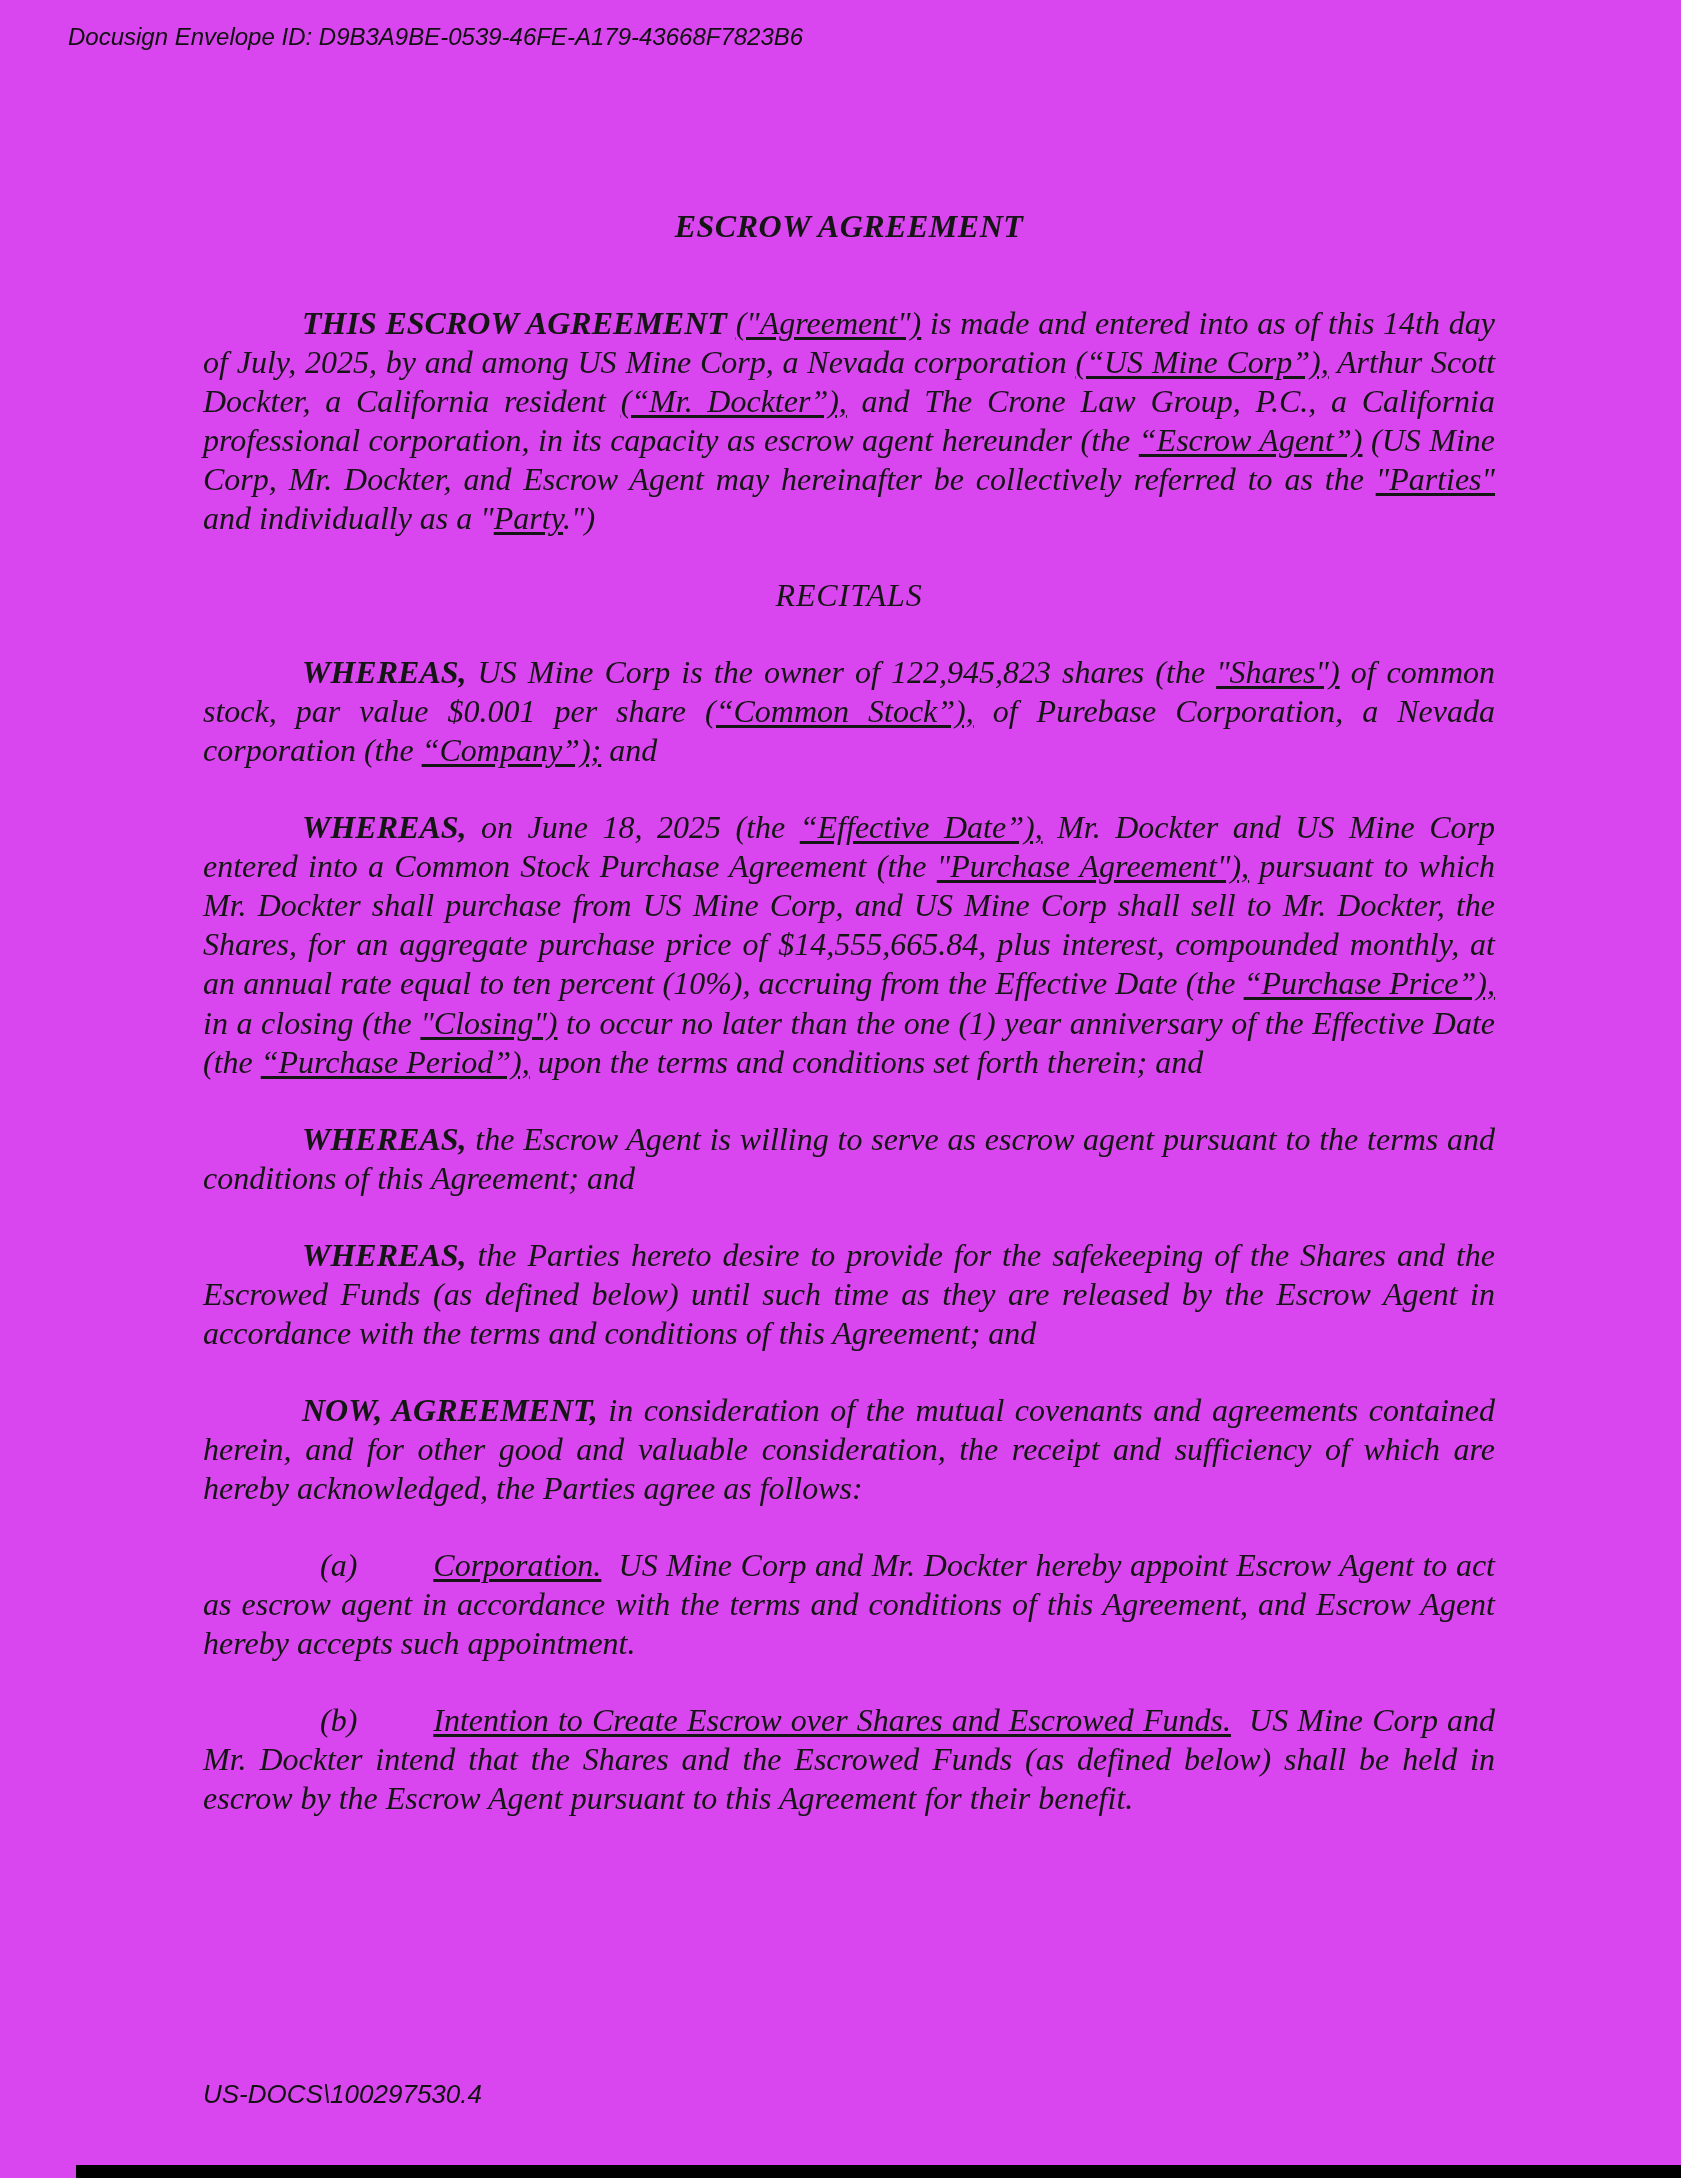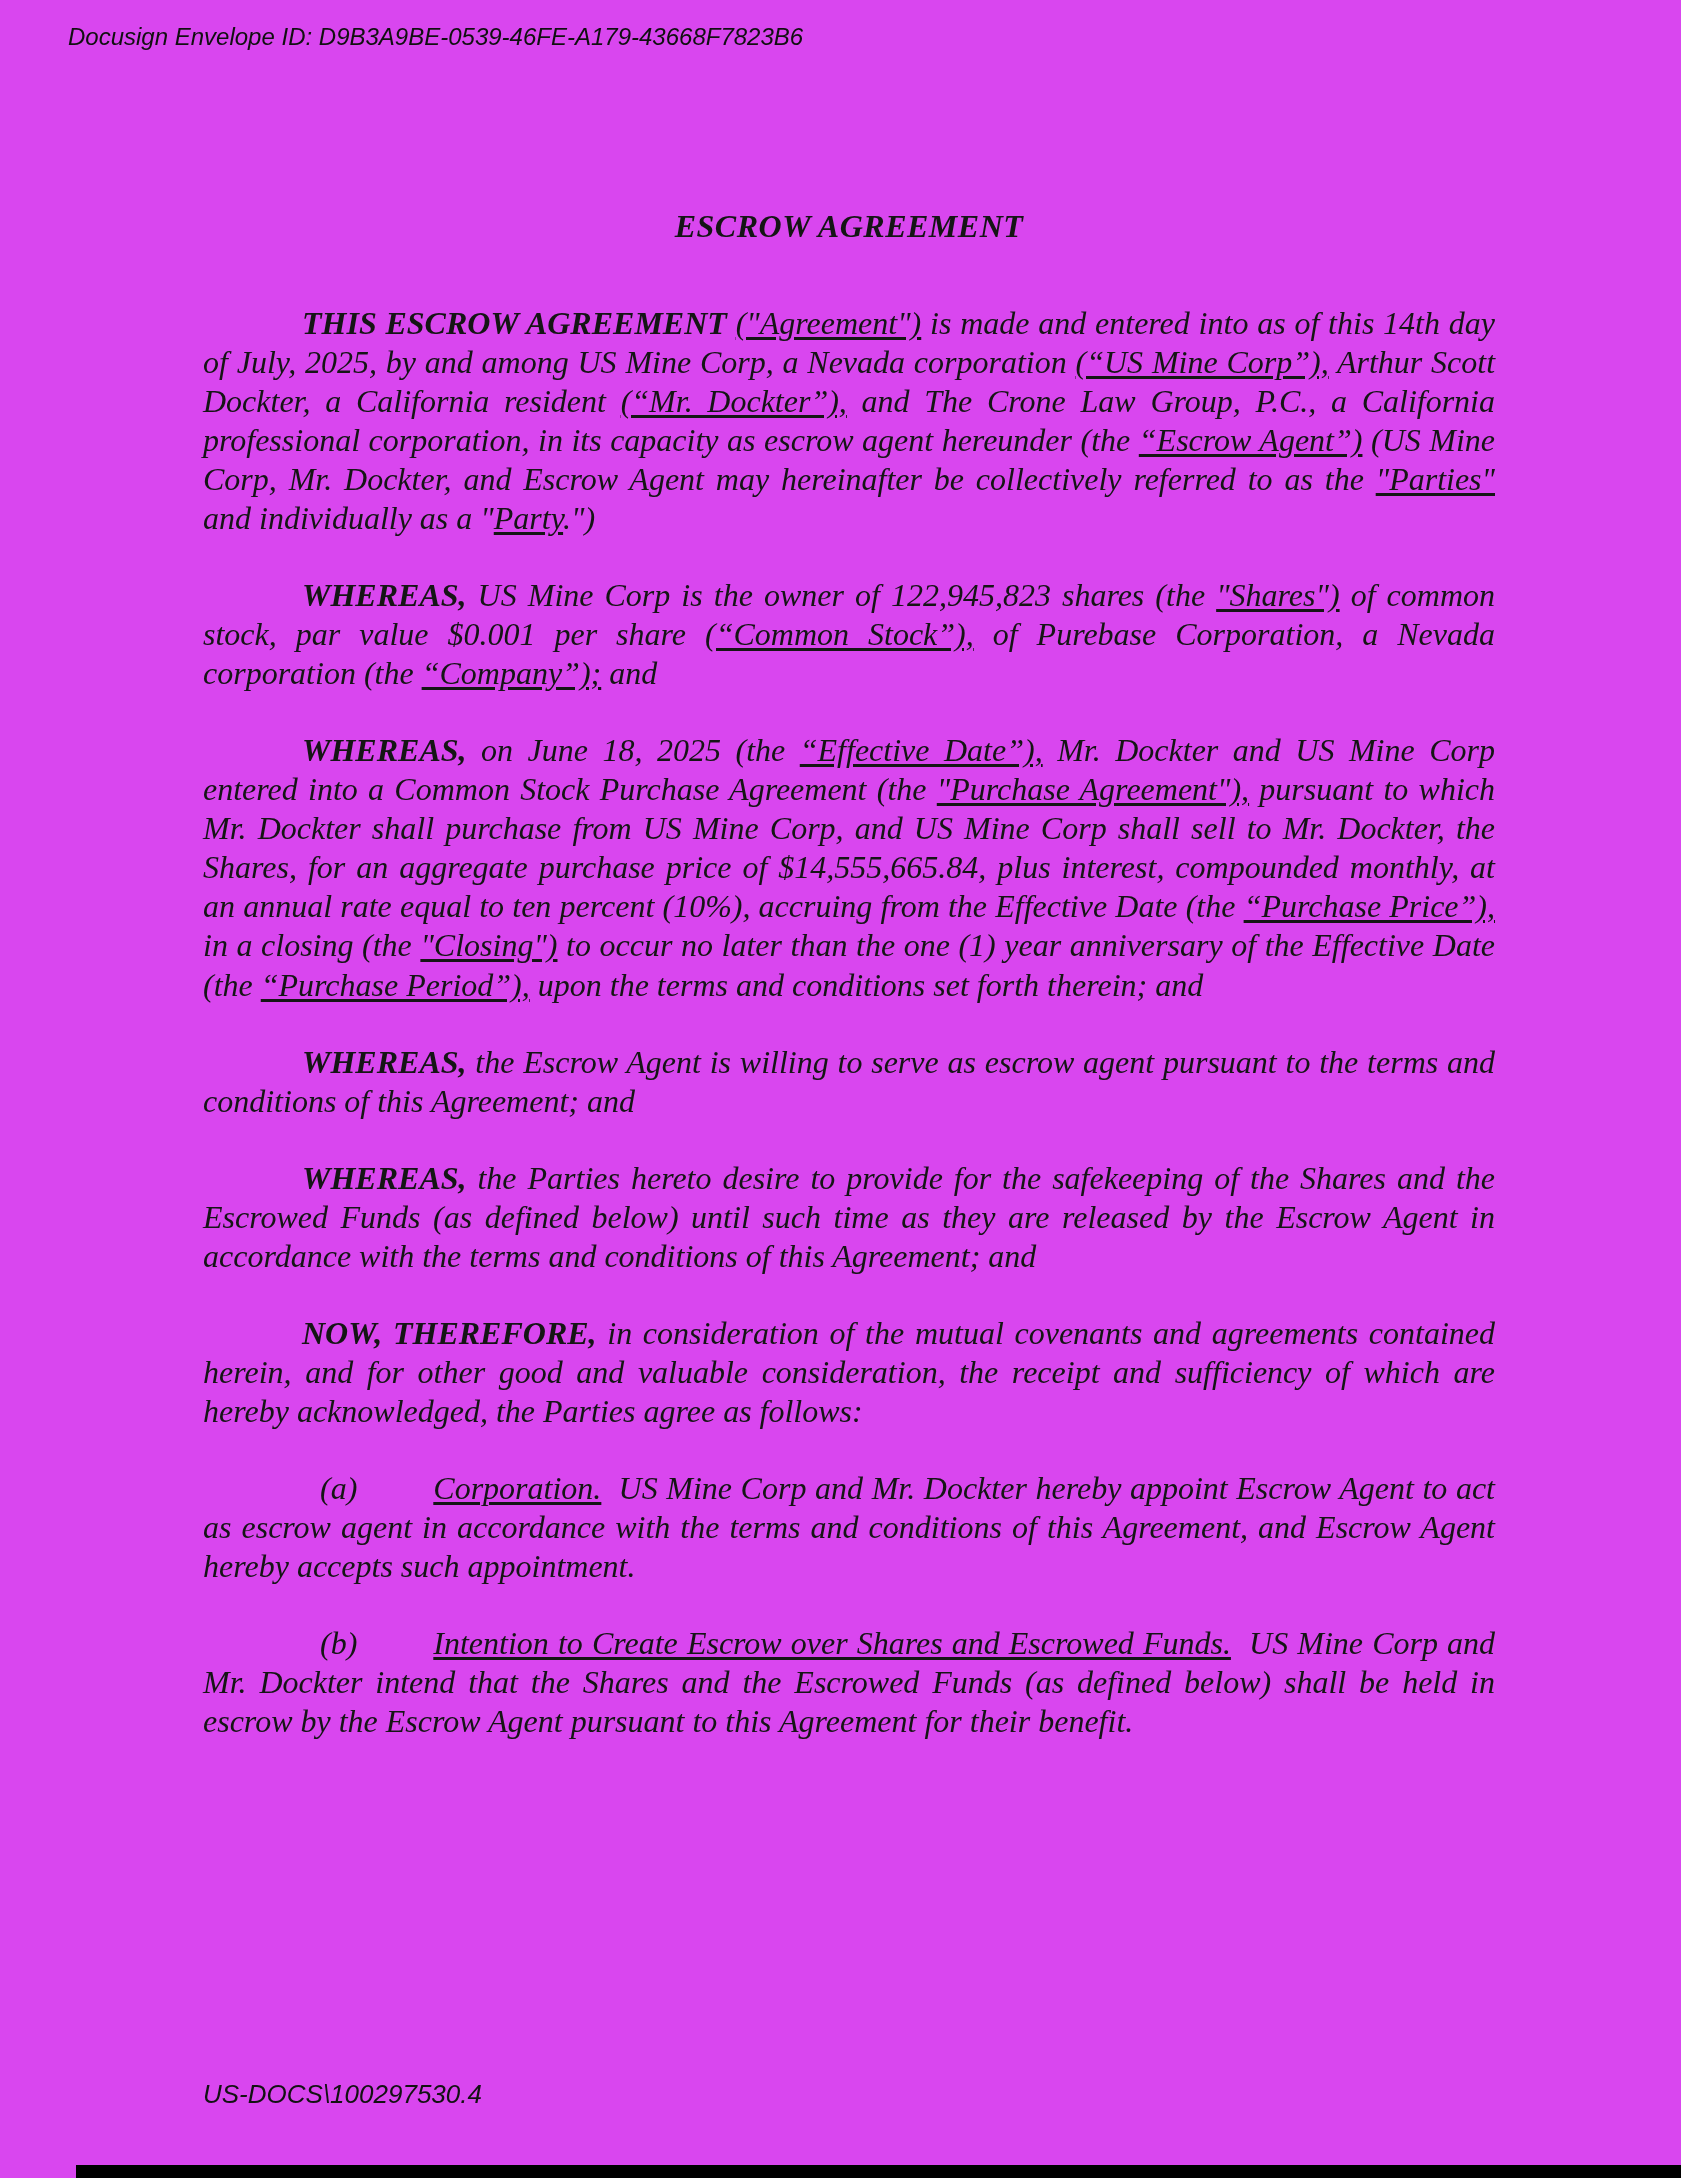--- a/index.html
+++ b/index.html
@@ -68,25 +68,26 @@
 
 <div class="page">
 
   <div class="envelope">Docusign Envelope ID: D9B3A9BE-0539-46FE-A179-43668F7823B6</div>
 
   <div class="content">
     <div class="doc-title">ESCROW AGREEMENT</div>
 
     <div>
         <div class="p para"><span class="b">THIS ESCROW AGREEMENT </span><span class="u">("Agreement")</span><span class=""> is made and entered into as of this 14th day of July, 2025, by and among US Mine Corp, a Nevada corporation </span><span class="u">(“US Mine Corp”),</span><span class=""> Arthur Scott Dockter, a California resident </span><span class="u">(“Mr. Dockter”),</span><span class=""> and The Crone Law Group, P.C., a California professional corporation, in its capacity as escrow agent hereunder (the </span><span class="u">“Escrow Agent”)</span><span class=""> (US Mine Corp, Mr. Dockter, and Escrow Agent may hereinafter be collectively referred to as the </span><span class="u">"Parties"</span><span class=""> and individually as a "</span><span class="u">Party</span><span class="">.")</span></div>
+        <div class="p center"><span class="">RECITALS</span></div>
         <div class="p para"><span class="b">WHEREAS,</span><span class=""> US Mine Corp is the owner of 122,945,823 shares (the </span><span class="u">"Shares")</span><span class=""> of common stock, par value $0.001 per share </span><span class="u">(“Common Stock”),</span><span class=""> of Purebase Corporation, a Nevada corporation (the </span><span class="u">“Company”);</span><span class=""> and</span></div>
         <div class="p para"><span class="b">WHEREAS,</span><span class=""> on June 18, 2025 (the </span><span class="u">“Effective Date”),</span><span class=""> Mr. Dockter and US Mine Corp entered into a Common Stock Purchase Agreement (the </span><span class="u">"Purchase Agreement"),</span><span class=""> pursuant to which Mr. Dockter shall purchase from US Mine Corp, and US Mine Corp shall sell to Mr. Dockter, the Shares, for an aggregate purchase price of $14,555,665.84, plus interest, compounded monthly, at an annual rate equal to ten percent (10%), accruing from the Effective Date (the </span><span class="u">“Purchase Price”),</span><span class=""> in a closing (the </span><span class="u">"Closing")</span><span class=""> to occur no later than the one (1) year anniversary of the Effective Date (the </span><span class="u">“Purchase Period”),</span><span class=""> upon the terms and conditions set forth therein; and</span></div>
         <div class="p para"><span class="b">WHEREAS,</span><span class=""> the Escrow Agent is willing to serve as escrow agent pursuant to the terms and conditions of this Agreement; and</span></div>
         <div class="p para"><span class="b">WHEREAS,</span><span class=""> the Parties hereto desire to provide for the safekeeping of the Shares and the Escrowed Funds (as defined below) until such time as they are released by the Escrow Agent in accordance with the terms and conditions of this Agreement; and</span></div>
-        <div class="p para"><span class="b">NOW, THEREFORE,</span><span class=""> in consideration of the mutual covenants and agreements contained herein, and for other good and valuable consideration, the receipt and sufficiency of which are hereby acknowledged, the Parties agree as follows:</span></div>
+        <div class="p para"><span class="b">NOW, AGREEMENT,</span><span class=""> in consideration of the mutual covenants and agreements contained herein, and for other good and valuable consideration, the receipt and sufficiency of which are hereby acknowledged, the Parties agree as follows:</span></div>
         <div class="p sub"><span class="">(a)</span><span class="tab">&nbsp;</span><span class="u">Corporation.</span><span class="">&nbsp; US Mine Corp and Mr. Dockter hereby appoint Escrow Agent to act as escrow agent in accordance with the terms and conditions of this Agreement, and Escrow Agent hereby accepts such appointment.</span></div>
         <div class="p sub"><span class="">(b)</span><span class="tab">&nbsp;</span><span class="u">Intention to Create Escrow over Shares and Escrowed Funds.</span><span class="">&nbsp; US Mine Corp and Mr. Dockter intend that the Shares and the Escrowed Funds (as defined below) shall be held in escrow by the Escrow Agent pursuant to this Agreement for their benefit.</span></div>
       </div>
   </div>
 
   <div class="footer">US-DOCS\100297530.4</div>
 
   <div class="scan-bar"></div>
 
 </div>

